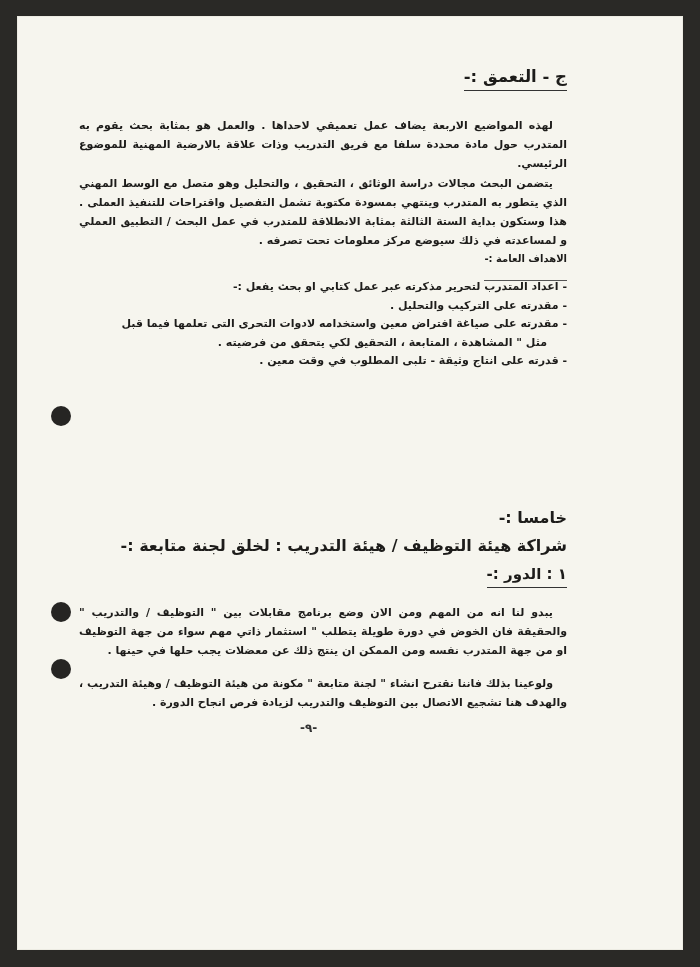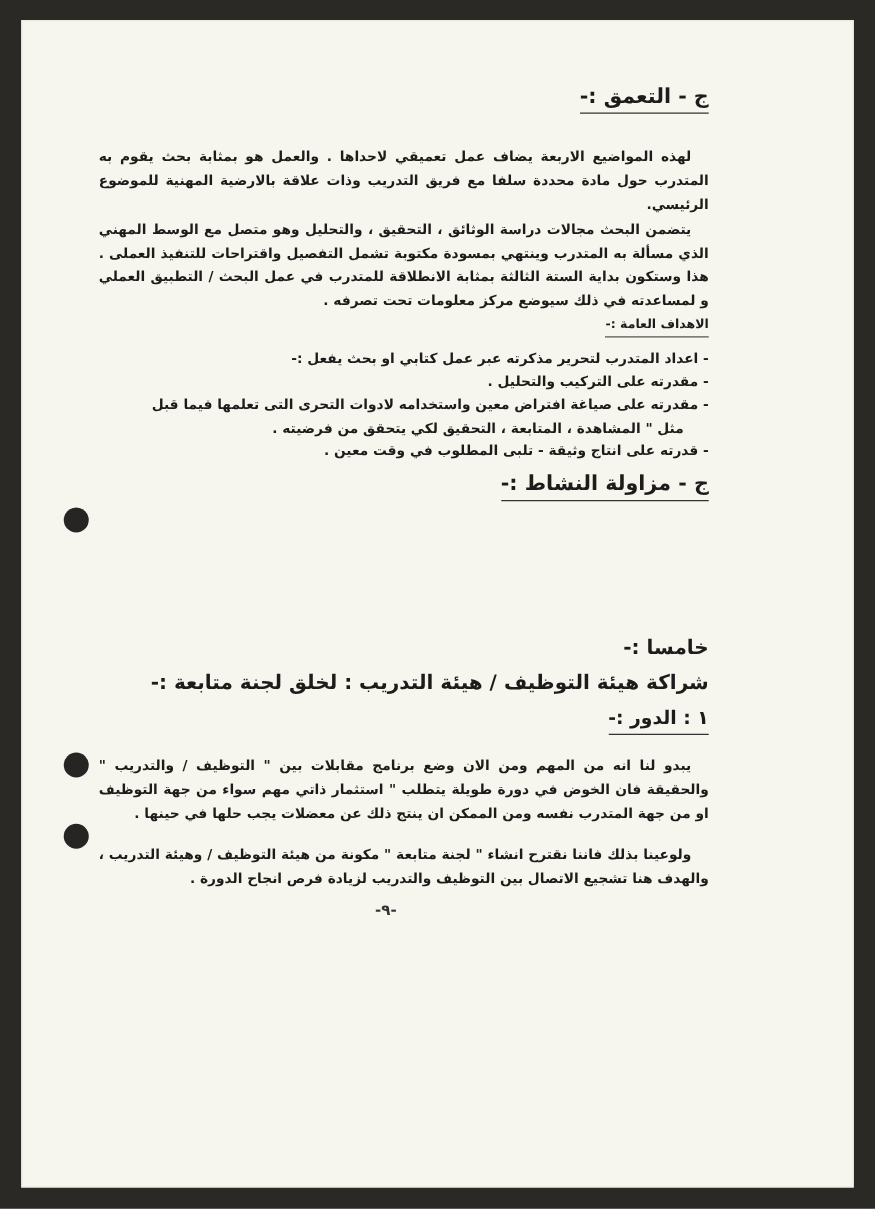--- a/index.html
+++ b/index.html
@@ -58,21 +58,21 @@
     }
     .indent-first {
       text-indent: 14px;
       margin-top: 16px;
     }
     .sub-heading {
       font-size: 10px;
       line-height: 16px;
       display: inline-block;
       border-bottom: 1px solid #555;
-      padding-bottom: 1px;
+      padding-bottom: 13px;
     }
     .bullet-list {
       list-style: none;
       margin: 0;
       padding: 0;
     }
     .bullet-list li {
       font-size: 11px;
       line-height: 18.5px;
       padding-right: 10px;
@@ -102,37 +102,34 @@
   <div class="hole" style="left:34px; top:390px;"></div>
   <div class="hole" style="left:34px; top:586px;"></div>
   <div class="hole" style="left:34px; top:643px;"></div>
 
   <div class="heading-wrap text-block" style="right:116px; top:50px;">
     <span class="heading">ج - التعمق :-</span>
   </div>
 
   <div class="text-block para indent-first" style="right:116px; top:84px; width:488px;">لهذه المواضيع الاربعة يضاف عمل تعميقي لاحداها . والعمل هو بمثابة بحث يقوم به المتدرب حول مادة محددة سلفا مع فريق التدريب وذات علاقة بالارضية المهنية للموضوع الرئيسي.</div>
 
-  <div class="text-block para indent-first" style="right:116px; top:142px; width:488px;">يتضمن البحث مجالات دراسة الوثائق ، التحقيق ، والتحليل وهو متصل مع الوسط المهني الذي مسألة به المتدرب وينتهي بمسودة مكتوبة تشمل التفصيل واقتراحات للتنفيذ العملى . هذا وستكون بداية الستة الثالثة بمثابة الانطلاقة للمتدرب في عمل البحث / التطبيق العملي و لمساعدته في ذلك سيوضع مركز معلومات تحت تصرفه .</div>
+  <div class="text-block para indent-first" style="right:116px; top:142px; width:488px;">يتضمن البحث مجالات دراسة الوثائق ، التحقيق ، والتحليل وهو متصل مع الوسط المهني الذي يتطور به المتدرب وينتهي بمسودة مكتوبة تشمل التفصيل واقتراحات للتنفيذ العملى . هذا وستكون بداية الستة الثالثة بمثابة الانطلاقة للمتدرب في عمل البحث / التطبيق العملي و لمساعدته في ذلك سيوضع مركز معلومات تحت تصرفه .</div>
 
   <div class="text-block" style="right:116px; top:231px;">
     <span class="sub-heading">الاهداف العامة :-</span>
   </div>
 
   <ul class="text-block bullet-list" style="right:116px; top:262px; width:488px;">
     <li>- اعداد المتدرب لتحرير مذكرته عبر عمل كتابي او بحث يفعل :-</li>
     <li>- مقدرته على التركيب والتحليل .</li>
     <li>- مقدرته على صياغة افتراض معين واستخدامه لادوات التحرى التى تعلمها فيما قبل</li>
     <li class="continued">مثل " المشاهدة ، المتابعة ، التحقيق لكي يتحقق من فرضيته .</li>
     <li>- قدرته على انتاج وثيقة - تلبى المطلوب في وقت معين .</li>
   </ul>
 
-  <div class="heading-wrap text-block" style="right:116px; top:360px;">
-    <span class="heading">ج - مزاولة النشاط :-</span>
-  </div>
 
 
 
   <div class="text-block sec-label" style="right:116px; top:492px;">خامسا :-</div>
 
   <div class="text-block sec-label" style="right:116px; top:520px;">شراكة هيئة التوظيف / هيئة التدريب : لخلق لجنة متابعة :-</div>
 
   <div class="heading-wrap text-block" style="right:116px; top:547px;">
     <span class="heading" style="font-size:15px;">١ : الدور :-</span>
   </div>

